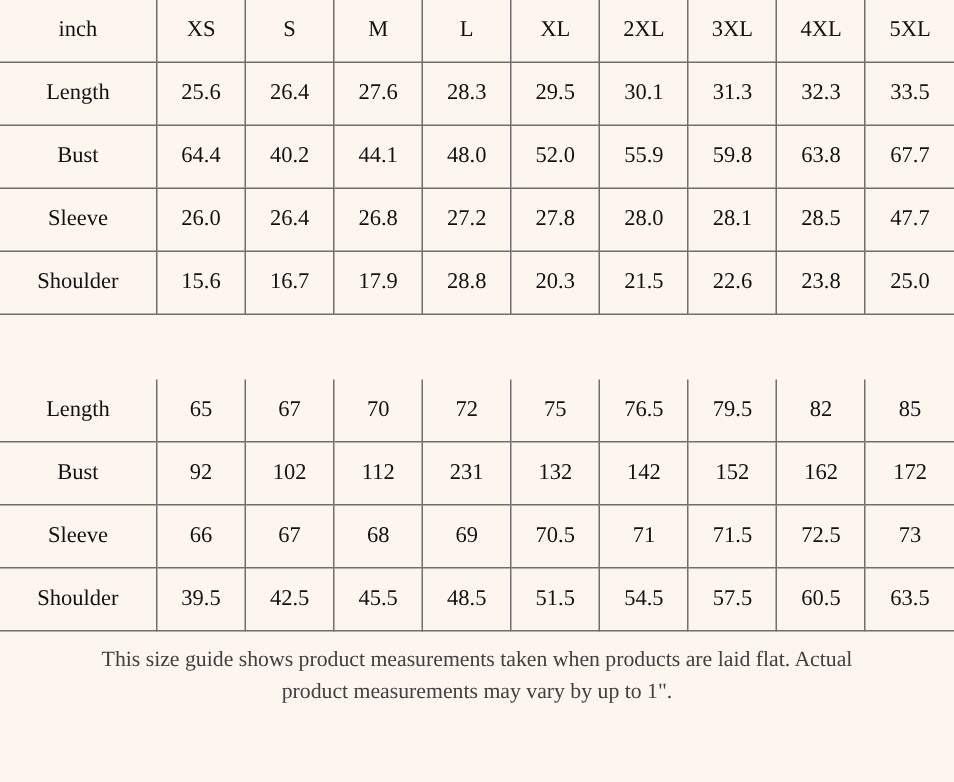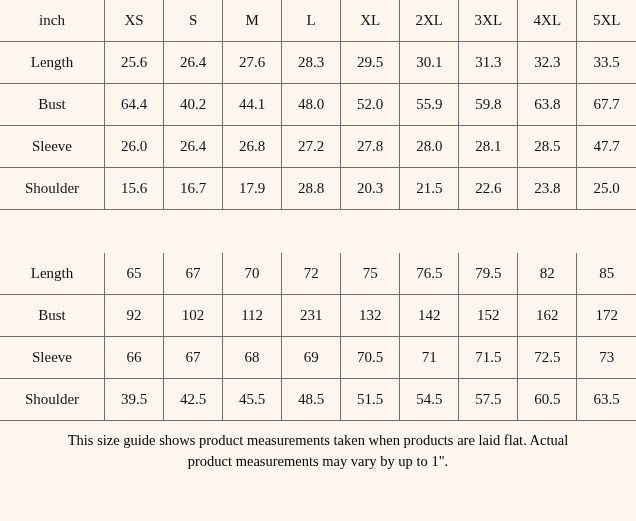--- a/index.html
+++ b/index.html
@@ -63,21 +63,21 @@
   }
   .gap {
     height: 43px;
     background: #fdf6ef;
   }
   .note {
     text-align: center;
     font-size: 14.5px;
     line-height: 1.45;
     padding: 9px 52px 0 52px;
-    color: #000000;
+    color: #404040;
     box-sizing: border-box;
   }
 </style>
 </head>
 <body>
 
 <div class="page">
 
   <div class="table-wrap">
     <table class="size-table">

